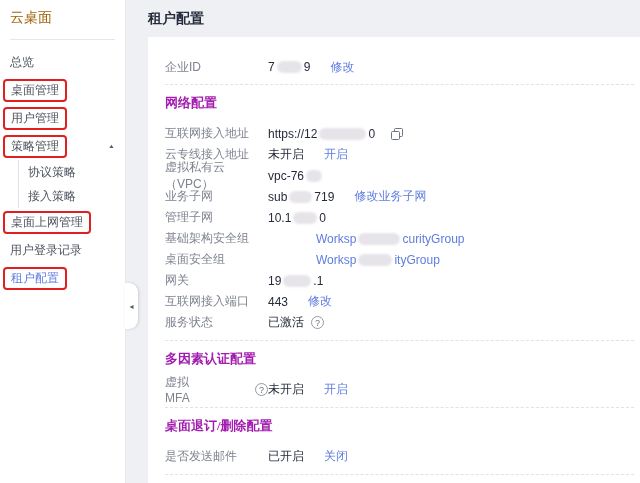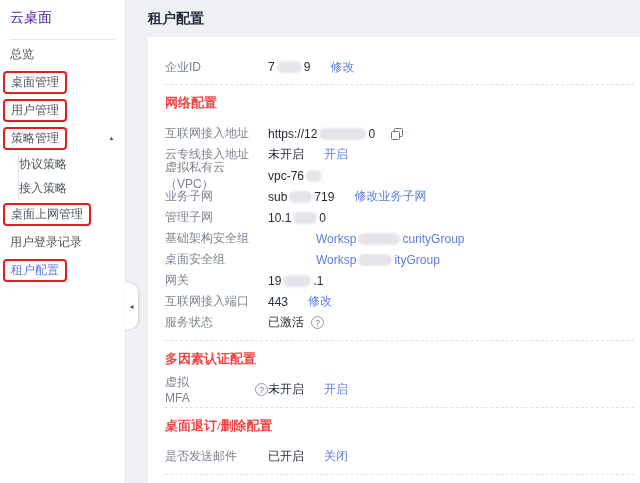--- a/index.html
+++ b/index.html
@@ -14,38 +14,38 @@
   body{
     font-family:"Liberation Sans","DejaVu Sans",sans-serif;
     font-size:12px;color:var(--text-dark);
     background:#eef0f4;display:flex;
   }
   
   .sidebar{
     position:relative;width:126px;height:483px;background:#fff;
     border-right:1px solid #e6e8ed;flex:none;
   }
-  .sb-title{padding:9px 0 0 10px;font-size:14px;color:#4c1d95;font-weight:400;}
+  .sb-title{padding:9px 0 0 10px;font-size:14px;color:#a16207;font-weight:400;}
   .sb-divider{border-top:1px solid #e4e6ea;margin:12px 10px 0 10px;}
-  .sb-nav{margin-top:0;}
+  .sb-nav{margin-top:8px;}
   .sb-item{
     height:28px;display:flex;align-items:center;padding-left:10px;
     color:#4e545f;cursor:pointer;
   }
   .sb-item .box{
     border:2px solid var(--annotation-red);border-radius:4px;
     padding:1px 6px;margin-left:-7px;text-align:right;
   }
   .sb-item.selected{color:var(--accent);}
   .sb-item .spacer{flex:1;}
   .expand-arrow{font-size:7px;color:#575d6c;margin-right:10px;transform:scaleY(.8);}
   .sb-sub{margin-left:18px;}
   .sb-subitem{
     height:24px;display:flex;align-items:center;
-    border-left:1px solid var(--divider);color:#4e545f;cursor:pointer;
+    border-left:1px solid var(--divider);padding-left:9px;color:#4e545f;cursor:pointer;
   }
   .collapse-tab{
     position:absolute;top:283px;left:125px;width:13px;height:46px;
     background:#fff;border-radius:0 9px 9px 0;
     box-shadow:1px 0 3px rgba(0,0,0,.14);
     display:flex;align-items:center;justify-content:center;
     color:#585d6b;font-size:8px;cursor:pointer;z-index:3;
   }
   
   .main{flex:1;display:flex;flex-direction:column;background:#eef0f4;min-width:0;}
@@ -58,21 +58,21 @@
   .row{display:flex;align-items:center;height:21px;}
   .row.first{height:20px;}
   .label{width:103px;flex:none;color:var(--text-label);}
   .value{color:var(--text-dark);display:flex;align-items:center;}
   .value.link-color{color:var(--accent);margin-left:48px;}
   .redact{
     display:inline-block;height:12px;background:#e6e4e9;border-radius:6px;
     filter:blur(1.2px);margin:0 2px;vertical-align:middle;
   }
   a.lnk{color:var(--accent);text-decoration:none;margin-left:20px;cursor:pointer;}
-  .section-title{font-size:13px;font-weight:bold;color:#ef4444;margin:9px 0 11px 0;font-family:Liberation Serif, serif;}
+  .section-title{font-size:13px;font-weight:bold;color:#a21caf;margin:9px 0 11px 0;font-family:Liberation Serif, serif;}
   .dashed{border-top:1px dashed var(--divider);margin:7px 0;}
   .help-icon{
     display:inline-flex;align-items:center;justify-content:center;
     width:13px;height:13px;border:1px solid #9599a4;border-radius:50%;
     color:#6e7483;font-size:9px;margin-left:7px;flex:none;cursor:pointer;
   }
   .copy-icon{margin-left:16px;display:inline-flex;cursor:pointer;}
 </style>
 </head>
 <body>

